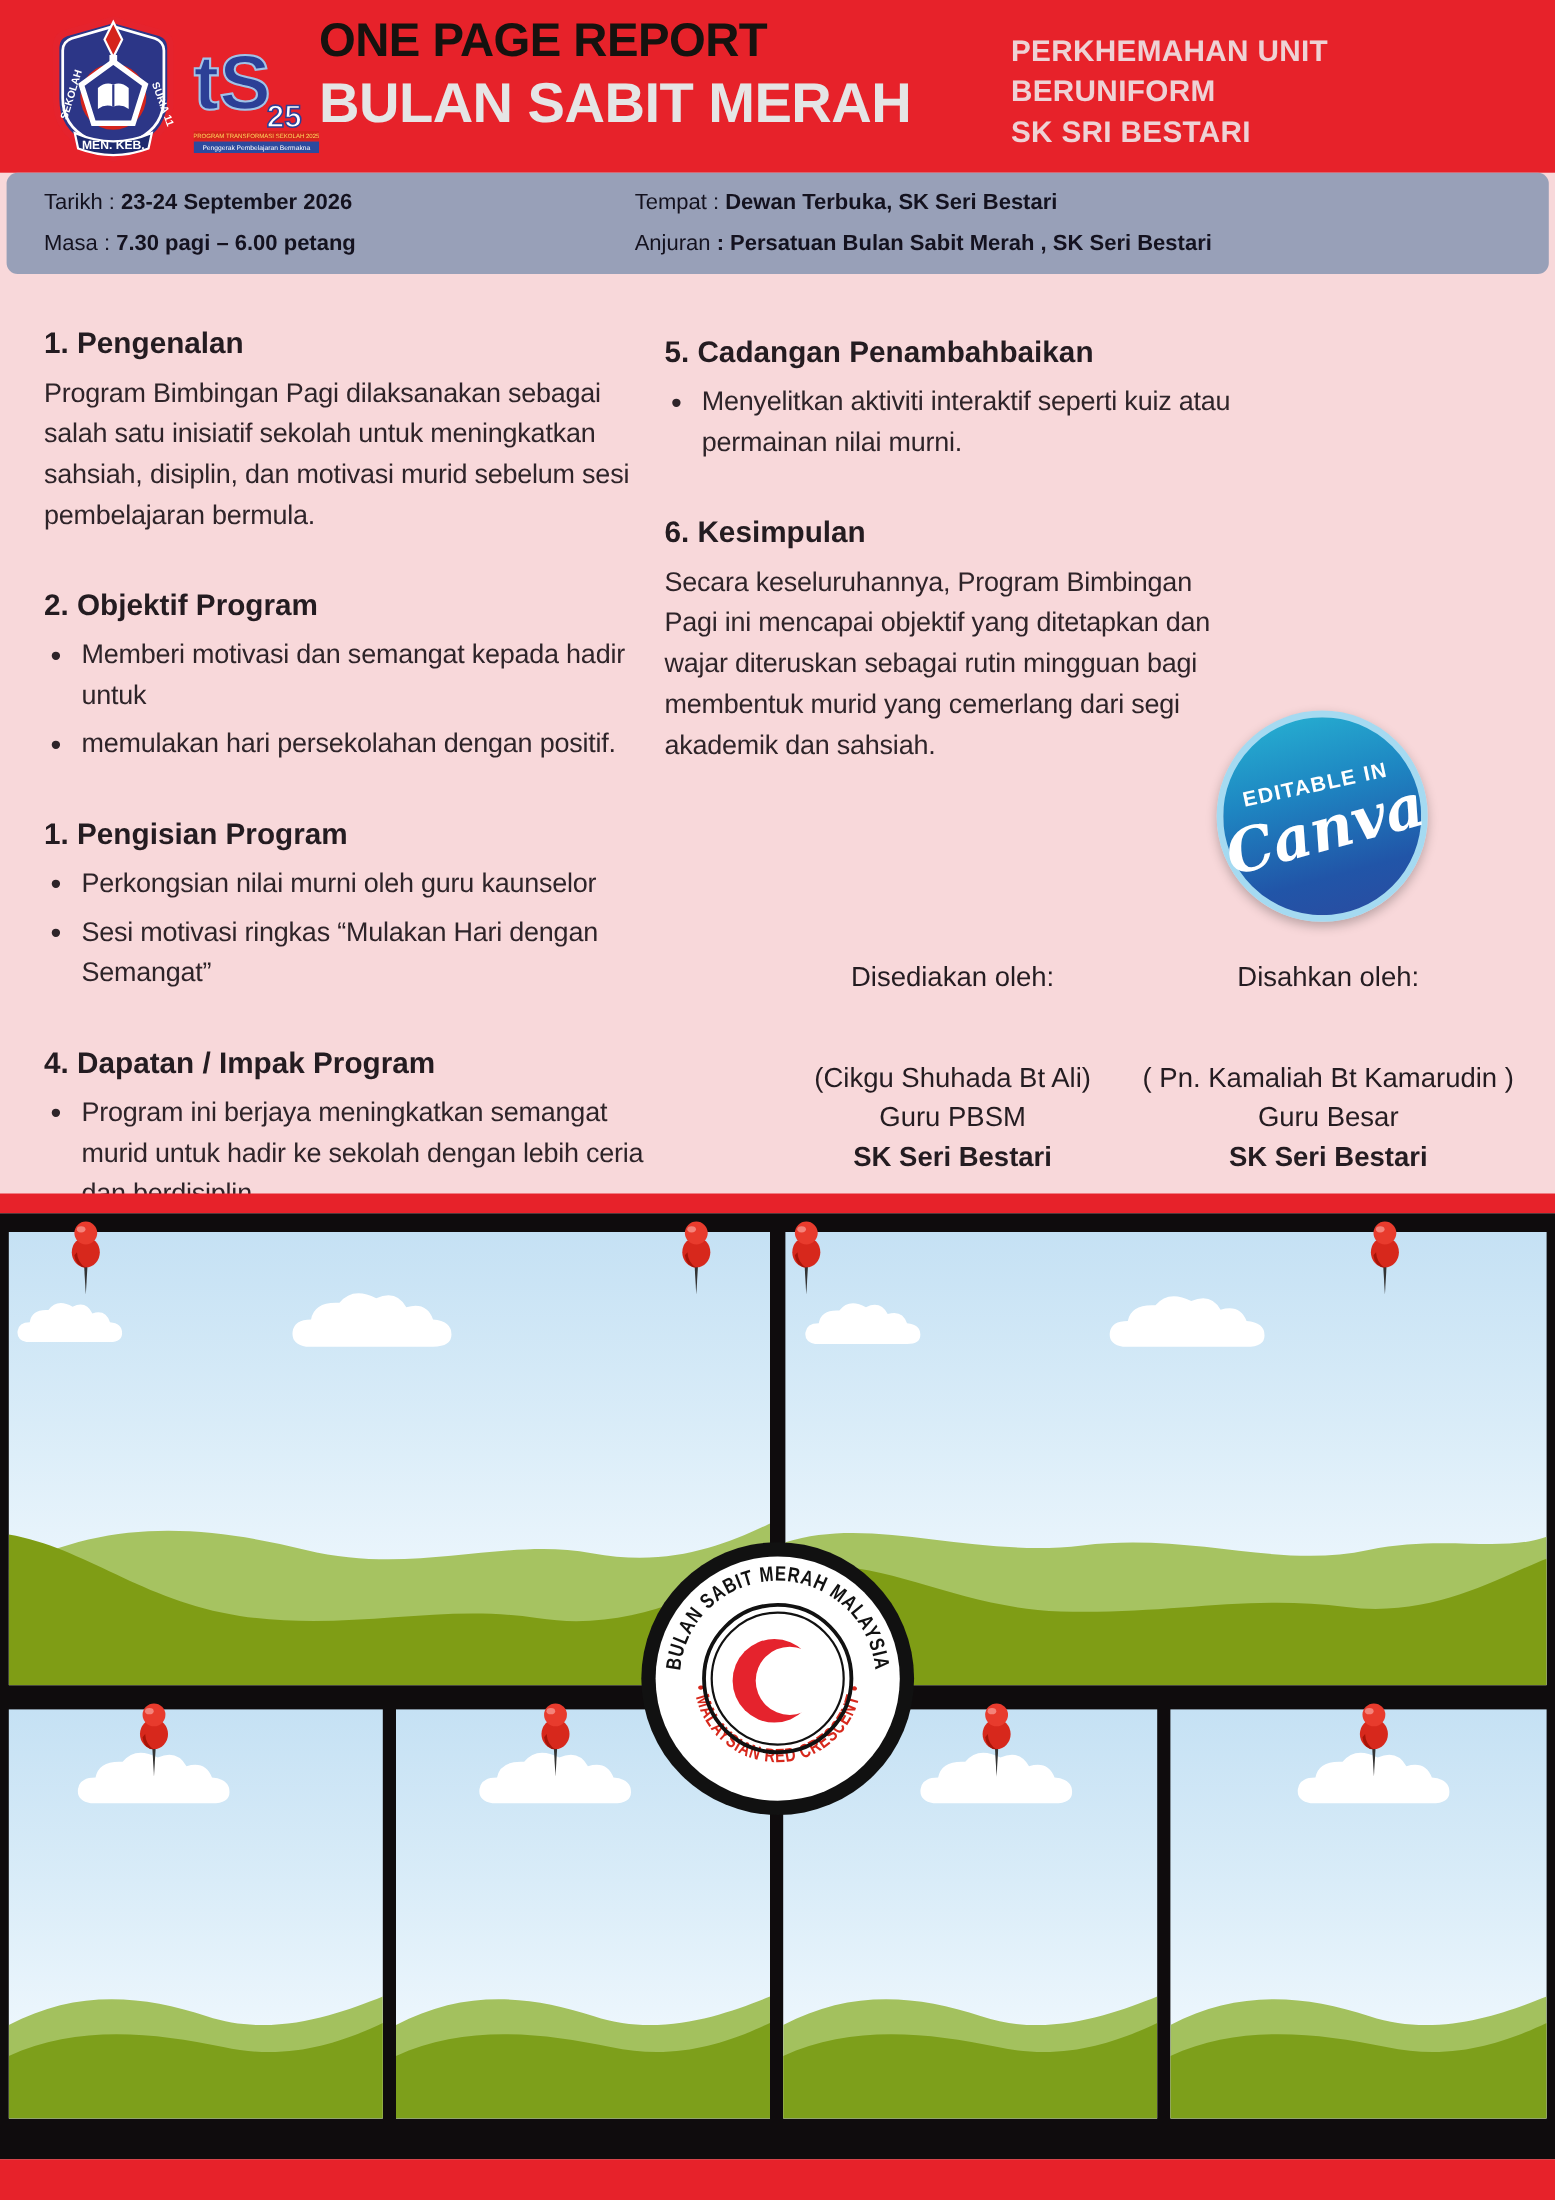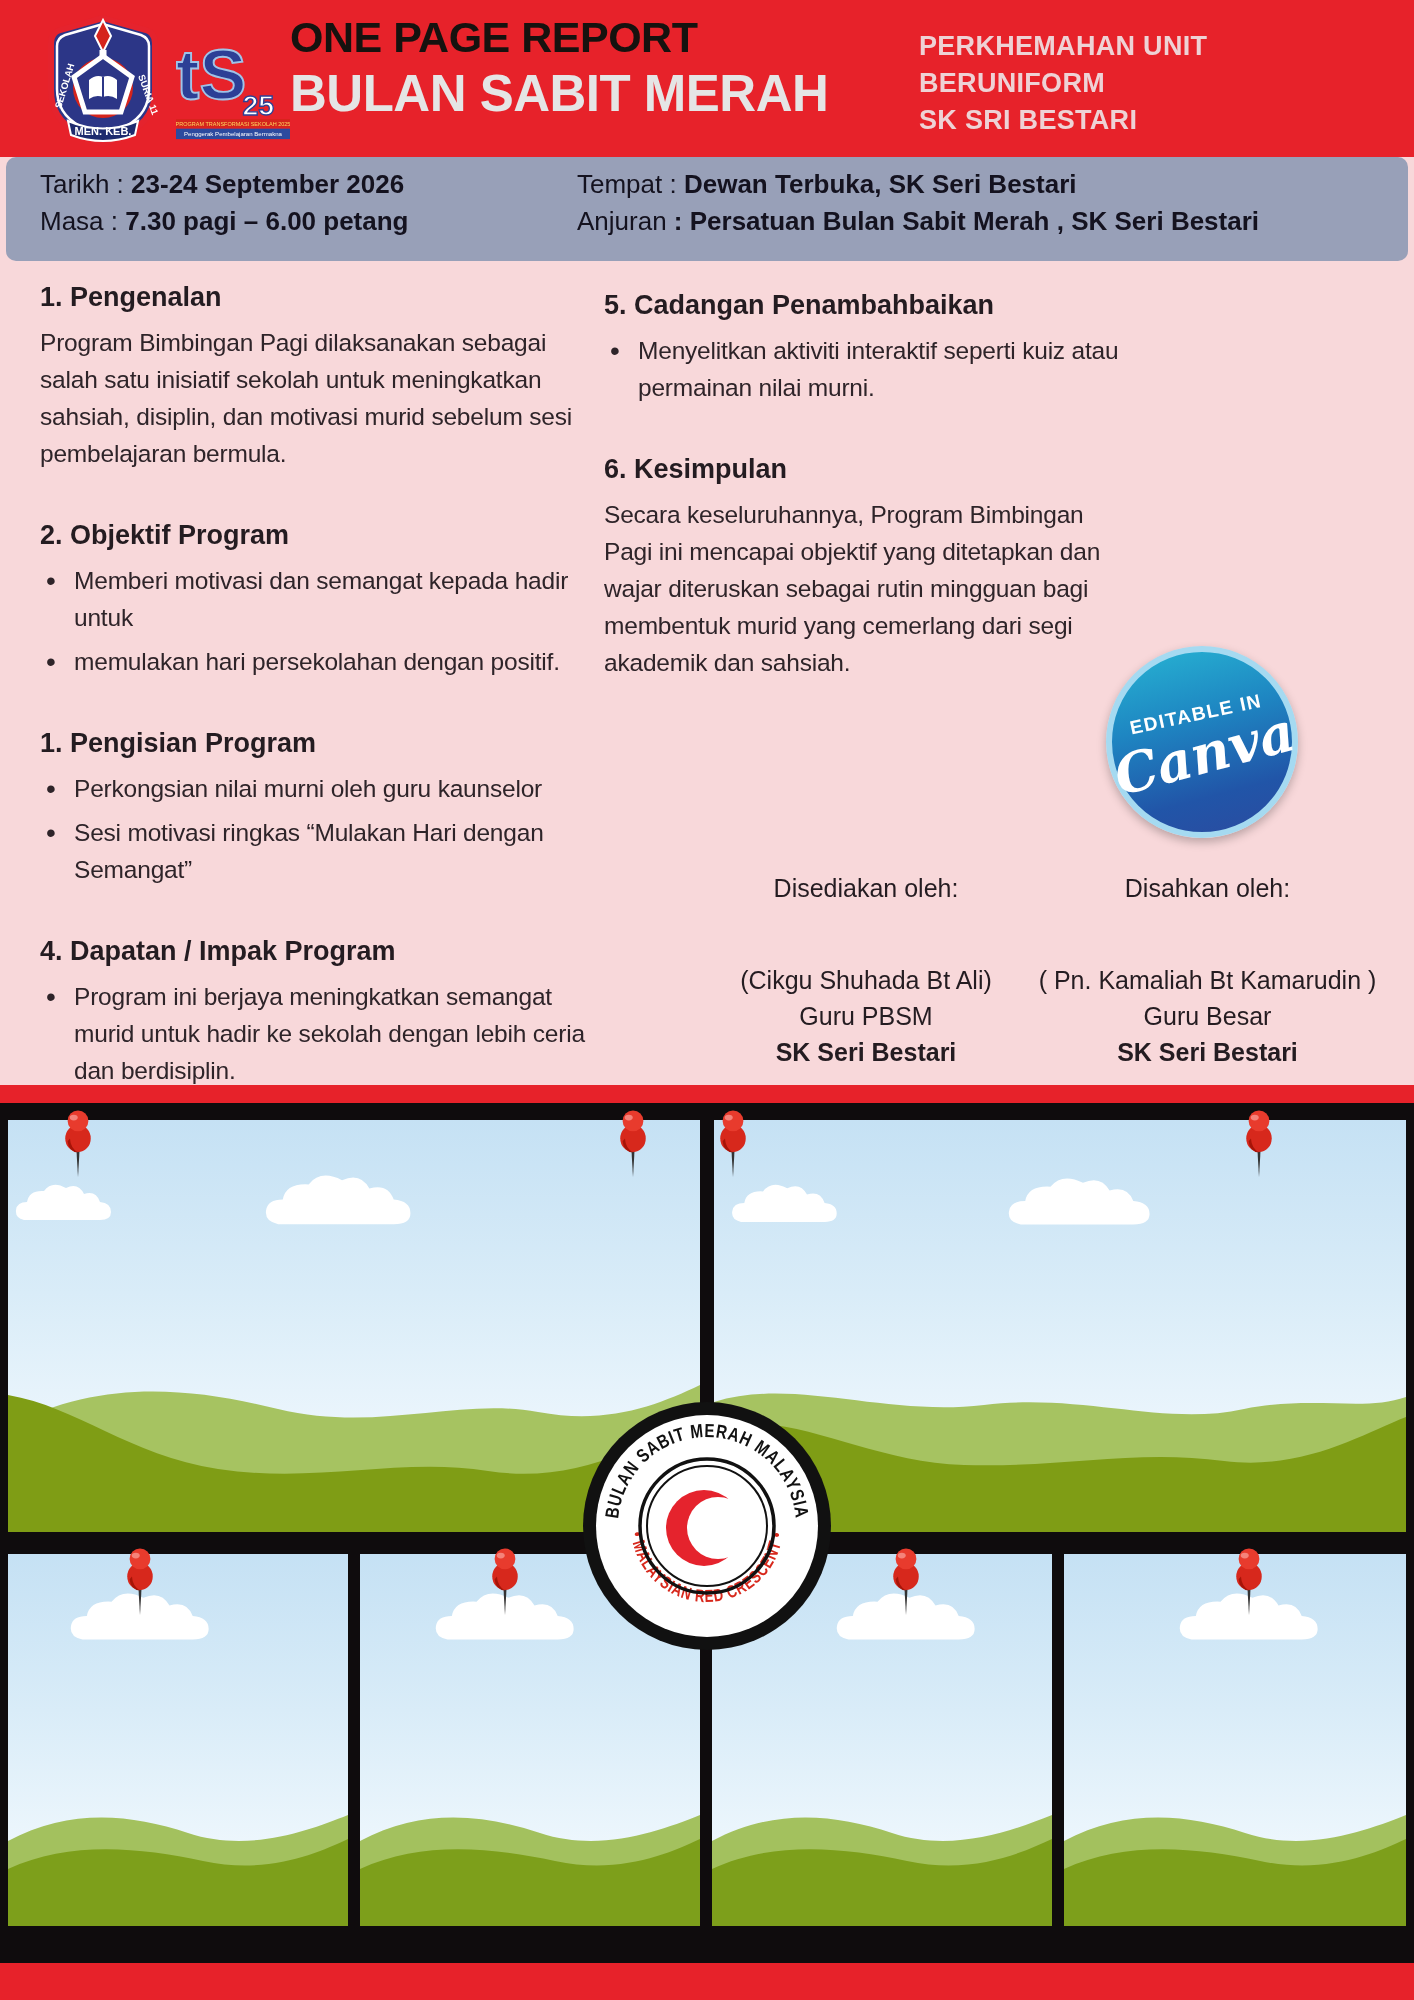--- a/index.html
+++ b/index.html
@@ -10,29 +10,29 @@
   .header{position:absolute;left:0;top:0;width:1414px;height:157px;background:#e7222a;}
   .crest{position:absolute;left:38px;top:14px;width:130px;height:134px;}
   .ts25{position:absolute;left:176px;top:24px;width:114px;height:120px;}
   .titles{position:absolute;left:290px;top:16px;line-height:1;}
   .title-1{font-size:43px;font-weight:bold;color:#16120f;letter-spacing:-0.5px;}
   .title-2{font-size:51px;font-weight:bold;color:#e5e5e5;letter-spacing:-0.5px;margin-top:9px;}
   .event{position:absolute;left:919px;top:28px;font-size:27px;font-weight:bold;color:#eed2d5;
          line-height:37px;letter-spacing:0.3px;}
 
   
-  .infobar{position:absolute;left:6px;top:157px;width:1402px;height:104px;background:#98a0b8;
-           border-radius:10px;font-size:26px;color:#14121f;}
+  .infobar{position:absolute;left:6px;top:157px;width:1402px;height:92px;background:#98a0b8;
+           border-radius:10px;font-size:20px;color:#14121f;}
   .ib-col{position:absolute;top:9px;line-height:37px;white-space:nowrap;}
   .ib-left{left:34px;}
   .ib-right{left:571px;}
   .ib-val{font-weight:bold;}
 
   
-  .col{position:absolute;}
+  .col{position:absolute;margin-top:15px;}
   .col-left{left:40px;top:280px;width:562px;}
   .col-right{left:604px;top:288px;width:520px;}
   .col h3{font-size:27px;font-weight:bold;color:#241c21;margin:46px 0 10px 0;line-height:34px;}
   .col h3:first-child{margin-top:0;}
   .col p{margin:0;font-size:24.5px;line-height:37px;letter-spacing:-0.2px;}
   .col ul{margin:0;padding:0;list-style:none;}
   .col li{position:relative;padding-left:34px;font-size:24.5px;line-height:37px;letter-spacing:-0.2px;margin-bottom:7px;}
   .col li::before{content:"•";position:absolute;left:6px;top:0;font-size:28px;}
 
   

